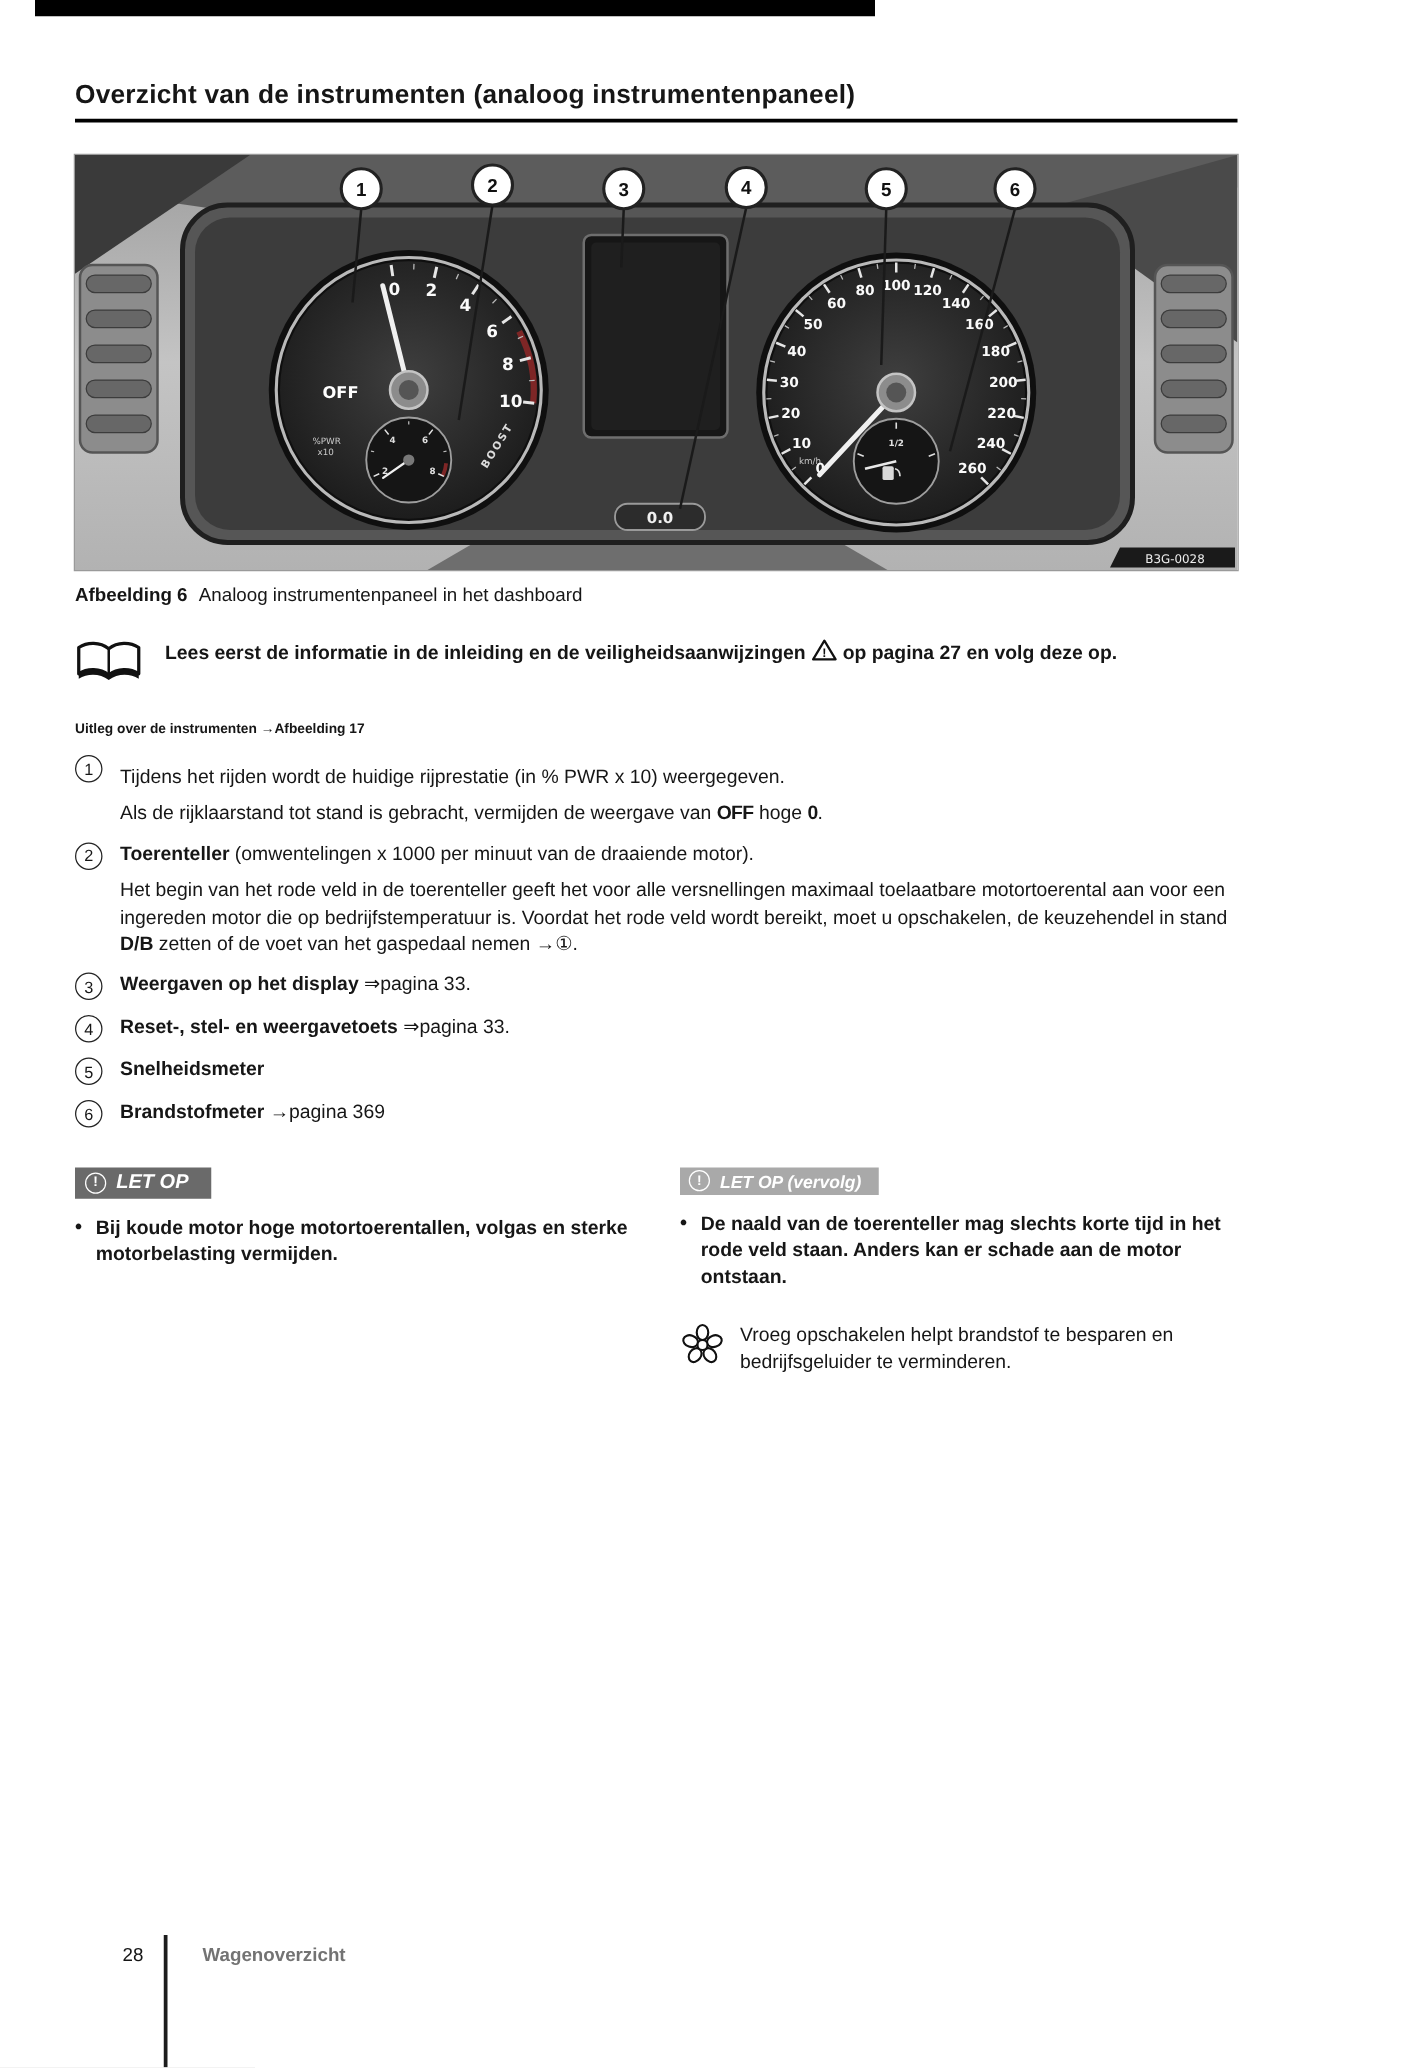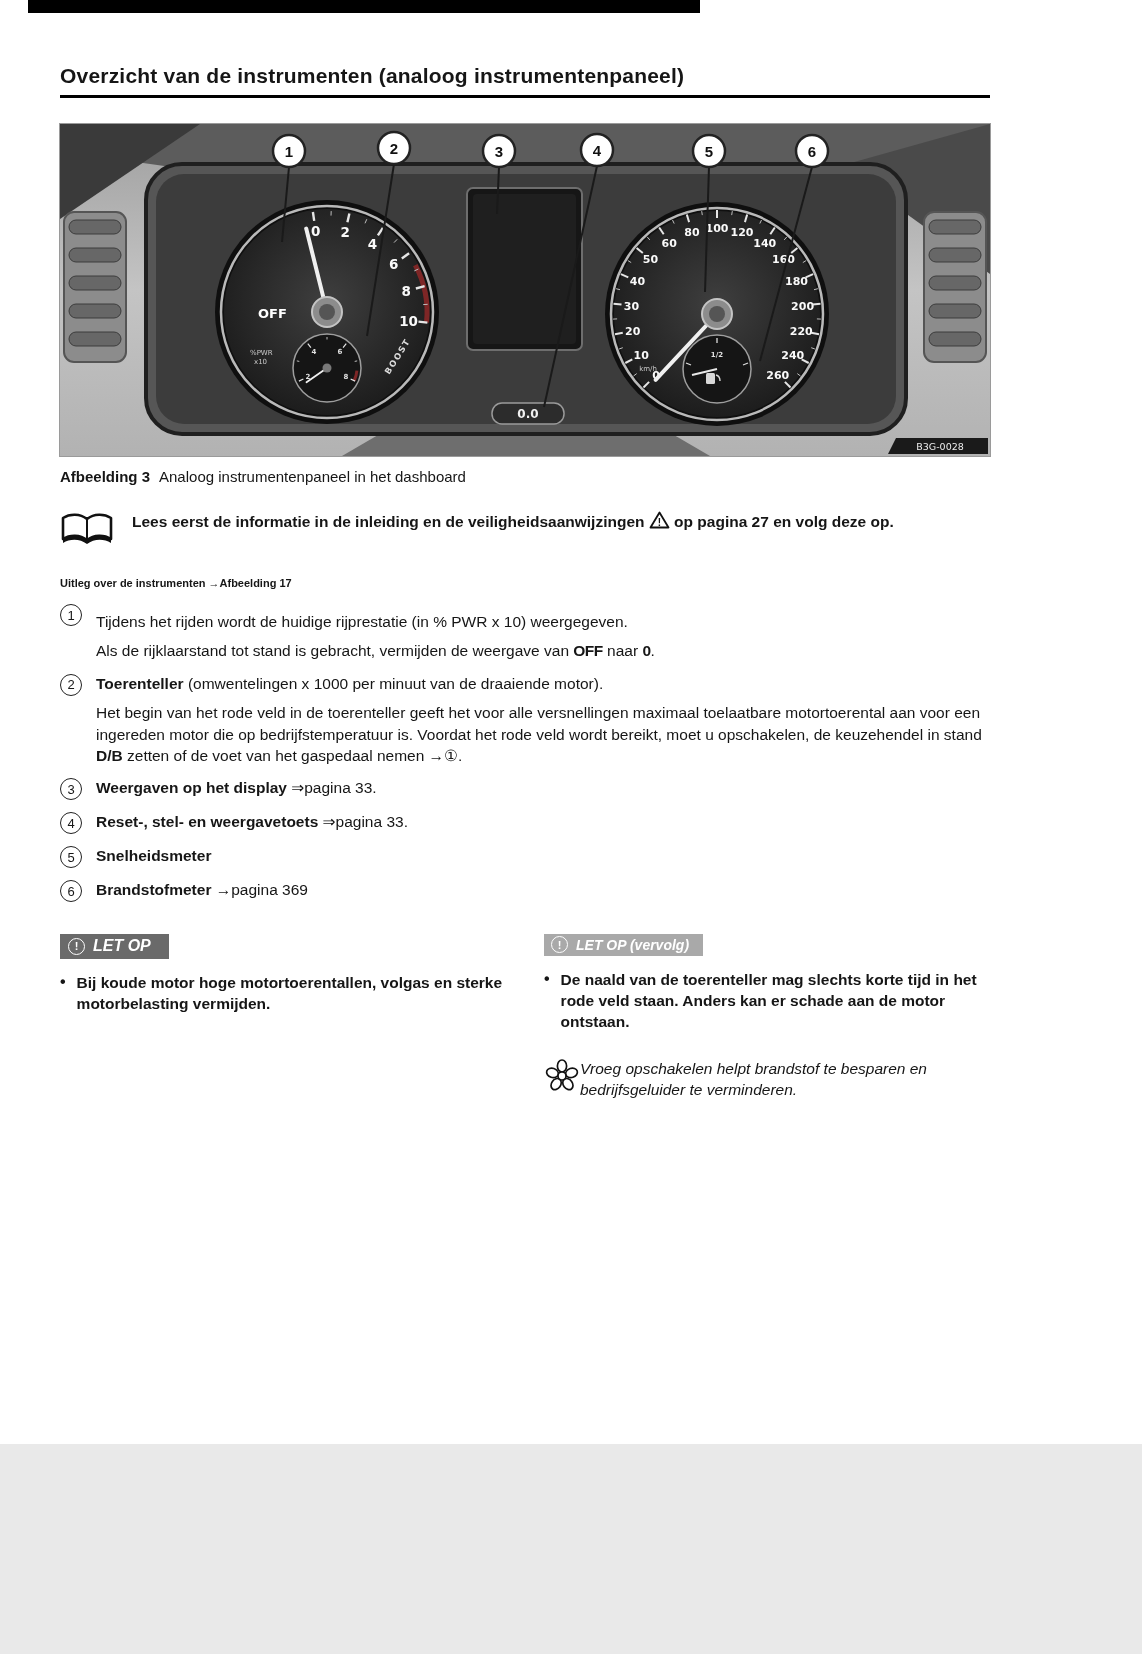--- a/index.html
+++ b/index.html
@@ -1,16 +1,16 @@
 <!DOCTYPE html>
 <html><head>
 <meta charset="utf-8">
 <style>
   html,body{margin:0;padding:0;background:#e9e9e9;}
-  .page{position:relative;width:1142px;height:1444px;background:#ffffff;margin:0 auto;
+  .page{position:relative;width:1142px;height:1654px;background:#ffffff;margin:0 auto;
         font-family:"Liberation Sans",sans-serif;color:#161616;overflow:hidden;}
   .scan-bar{position:absolute;left:28px;top:0;width:672px;height:13px;background:#000;}
   .content{width:930px;margin-left:60px;padding-top:64px;}
   h1.title{font-size:21px;font-weight:bold;margin:0 0 26px 0;padding-bottom:7px;
            border-bottom:3px solid #000;letter-spacing:.2px;}
   .figure-wrap{width:930px;height:332px;outline:1px solid #9a9a9a;}
   .figure-wrap svg{display:block;}
   .caption{font-size:15px;margin:12px 0 0 0;}
   .caption b{margin-right:9px;}
   .booknote{display:flex;gap:18px;margin-top:26px;align-items:flex-start;}
@@ -29,21 +29,21 @@
   .warn-header{display:inline-flex;align-items:center;color:#fff;font-style:italic;
                font-weight:bold;padding:3px 18px 4px 8px;}
   .warn-dark{background:#6a6a6a;font-size:16px;}
   .warn-light{background:#a9a9a9;font-size:14px;padding:2px 14px 3px 7px;}
   .warn-icon{display:inline-flex;width:17px;height:17px;border:1.7px solid #fff;border-radius:50%;
              align-items:center;justify-content:center;font-size:11px;font-style:normal;
              font-weight:bold;margin-right:8px;box-sizing:border-box;}
   .warn-item{display:flex;gap:11px;margin-top:14px;}
   .warn-item .bullet{font-weight:bold;}
   .warn-text{margin:0;font-weight:bold;font-size:15.5px;line-height:1.35;}
-  .eco-note{display:flex;margin-top:26px;align-items:flex-start;font-style:italic;}
+  .eco-note{display:flex;gap:12px;margin-top:26px;align-items:flex-start;}
   .eco-note p{margin:0;font-size:15.5px;line-height:1.35;max-width:370px;}
   .footer-num{position:absolute;left:98px;top:1556px;font-size:15px;}
   .footer-line{position:absolute;left:131px;top:1548px;width:2.5px;height:106px;background:#1c1c1c;}
   .footer-section{position:absolute;left:162px;top:1556px;font-size:15px;font-weight:bold;color:#737373;}
   
   .gnum{font:bold 13.5px "DejaVu Sans",sans-serif;fill:#fafafa;text-anchor:middle;}
   .gnum-s{font:bold 11px "DejaVu Sans",sans-serif;fill:#fafafa;text-anchor:middle;}
   .gnum-xs{font:bold 7px "DejaVu Sans",sans-serif;fill:#e0e0e0;text-anchor:middle;}
   .g-off{font:bold 13px "DejaVu Sans",sans-serif;fill:#fff;}
   .g-tiny{font:7px "DejaVu Sans",sans-serif;fill:#c9c9c9;}
@@ -263,21 +263,21 @@
           <circle cx="537" cy="26" r="16" fill="#fff" stroke="#222" stroke-width="2.5"></circle>
           <text x="537" y="31.5" class="callout-num">4</text>
           <circle cx="649" cy="27" r="16" fill="#fff" stroke="#222" stroke-width="2.5"></circle>
           <text x="649" y="32.5" class="callout-num">5</text>
           <circle cx="752" cy="27" r="16" fill="#fff" stroke="#222" stroke-width="2.5"></circle>
           <text x="752" y="32.5" class="callout-num">6</text>
         </g>
       </svg>
     </div>
 
-    <p class="caption"><b>Afbeelding 3</b><span>Analoog instrumentenpaneel in het dashboard</span></p>
+    <p class="caption"><b>Afbeelding 6</b><span>Analoog instrumentenpaneel in het dashboard</span></p>
 
     <div class="booknote">
       <svg width="54" height="36" viewBox="0 0 54 36">
         <path d="M3,7 C10,2.5 20,2.5 27,8 C34,2.5 44,2.5 51,7 L51,28 C44,23.5 34,23.5 27,29 C20,23.5 10,23.5 3,28 Z" fill="#fff" stroke="#111" stroke-width="2.6" stroke-linejoin="round"></path>
         <line x1="27" y1="8" x2="27" y2="29" stroke="#111" stroke-width="2"></line>
         <path d="M3,28 C10,23.5 20,23.5 27,29 C34,23.5 44,23.5 51,28 L51,32 C44,27.5 34,27.5 27,33 C20,27.5 10,27.5 3,32 Z" fill="#111"></path>
       </svg>
       <p class="booktext"><span>Lees eerst de informatie in de inleiding en de veiligheidsaanwijzingen</span>
         <svg width="21" height="18" viewBox="0 0 21 18" style="vertical-align:-2px">
           <path d="M10.5,1.5 L19.5,16.5 L1.5,16.5 Z" fill="none" stroke="#111" stroke-width="1.8" stroke-linejoin="round"></path>
@@ -285,21 +285,21 @@
         </svg>
         <span>op pagina 27 en volg deze op.</span></p>
     </div>
 
     <p class="legend-intro">Uitleg over de instrumenten →Afbeelding 17</p>
 
     <div class="item">
       <span class="num-circle">1</span>
       <div class="item-body">
         <p class="item-para">Tijdens het rijden wordt de huidige rijprestatie (in % PWR x 10) weergegeven.</p>
-        <p class="item-para"><span>Als de rijklaarstand tot stand is gebracht, vermijden de weergave van </span><b class="narrow">OFF</b><span> naar </span><b class="narrow">0</b><span>.</span></p>
+        <p class="item-para"><span>Als de rijklaarstand tot stand is gebracht, vermijden de weergave van </span><b class="narrow">OFF</b><span> hoge </span><b class="narrow">0</b><span>.</span></p>
       </div>
     </div>
 
     <div class="item">
       <span class="num-circle">2</span>
       <div class="item-body">
         <p class="item-head"><b>Toerenteller</b><span> (omwentelingen x 1000 per minuut van de draaiende motor).</span></p>
         <p class="item-para"><span>Het begin van het rode veld in de toerenteller geeft het voor alle versnellingen maximaal toelaatbare motortoerental aan voor een ingereden motor die op bedrijfstemperatuur is. Voordat het rode veld wordt bereikt, moet u opschakelen, de keuzehendel in stand </span><b>D/B</b><span> zetten of de voet van het gaspedaal nemen →①.</span></p>
       </div>
     </div>

